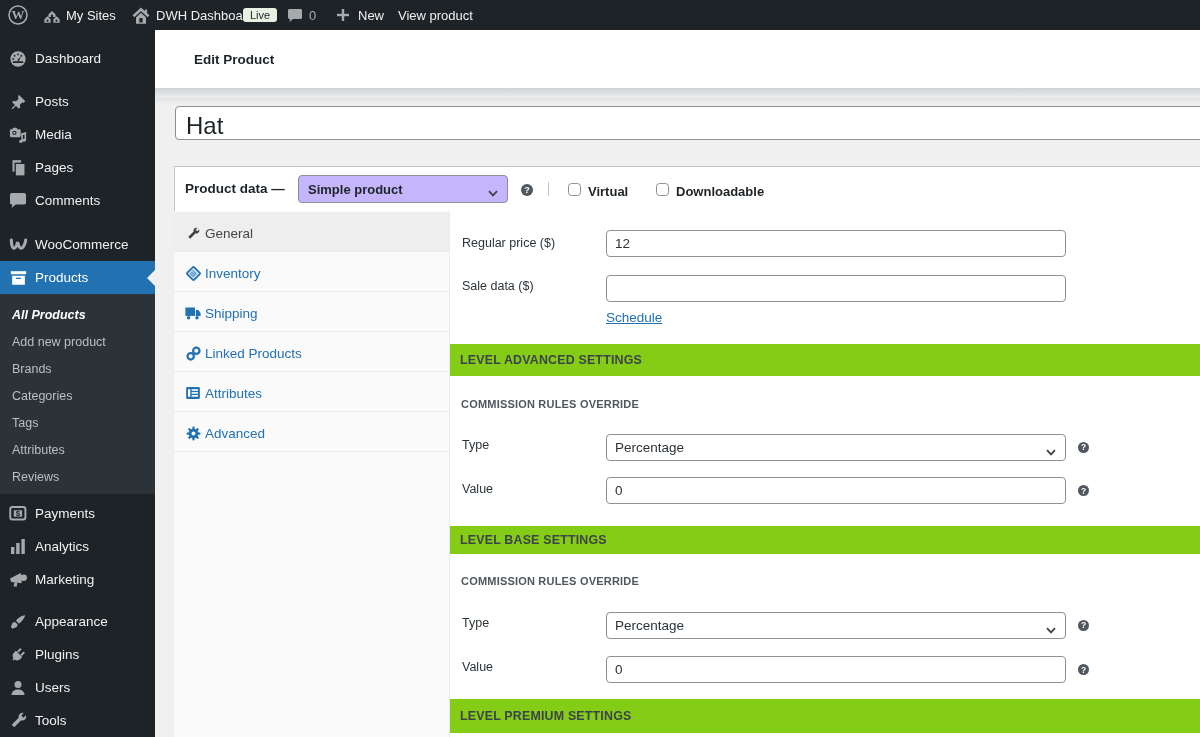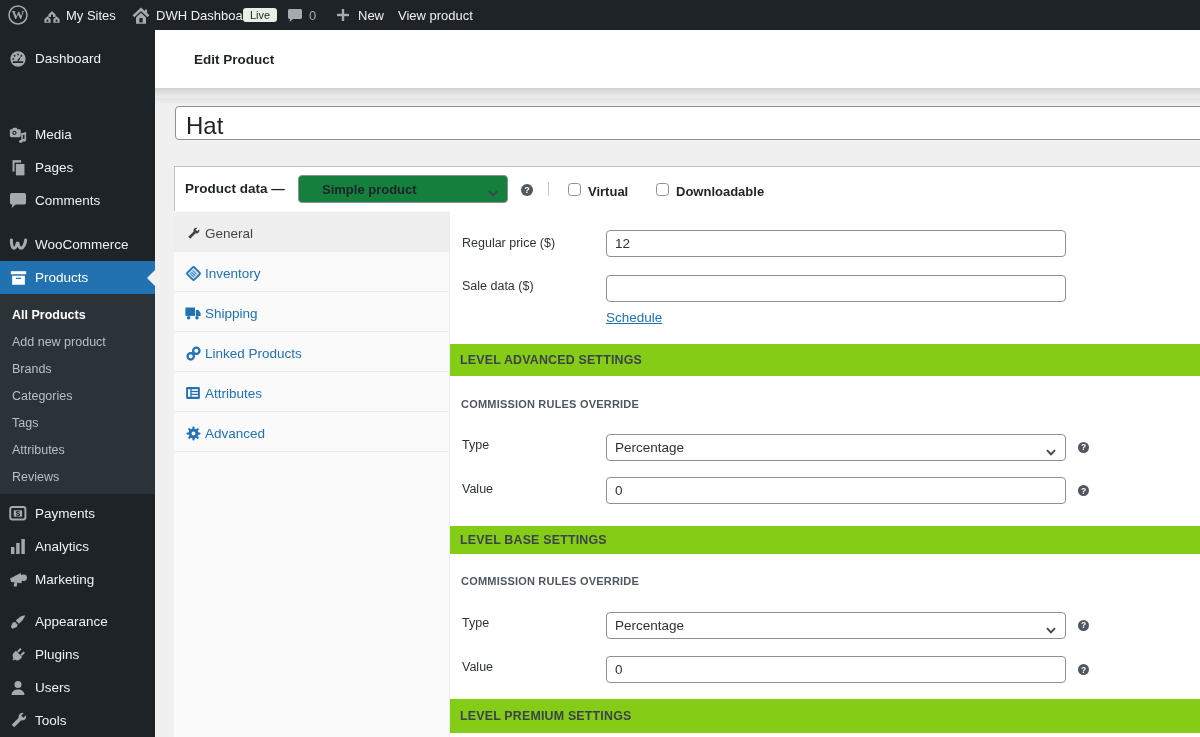--- a/index.html
+++ b/index.html
@@ -28,21 +28,21 @@
 #band { position:absolute; left:155px; top:30px; width:1045px; height:68px; background:#fff; }
 #band h1 { position:absolute; left:39px; top:0; height:58px; display:flex; align-items:center; font-size:13.5px; font-weight:bold; color:#1d2327; }
 #bandshadow { position:absolute; left:155px; top:88px; width:1045px; height:16px; background:linear-gradient(rgba(110,115,125,.32), rgba(110,115,125,0)); }
 
 #title-input { position:absolute; left:175px; top:106px; width:1040px; height:34px; background:#fff; border:1px solid #8c8f94; border-radius:4px; font-size:24px; color:#1d2327; line-height:38px; padding-left:10px; }
 
 #panel { position:absolute; left:174px; top:166px; width:1046px; height:600px; background:#fff; border:1px solid #c3c4c7; }
 
 
 #pd-label { position:absolute; left:185px; top:166px; height:45px; display:flex; align-items:center; font-weight:bold; font-size:13.5px; color:#1d2327; }
-.selbox { position:absolute; background:#15803d; border:1px solid #8c8f94; border-radius:4px; font-size:13px; color:#1d2327; display:flex; align-items:center; padding-left:23px; }
+.selbox { position:absolute; background:#c4b5fd; border:1px solid #8c8f94; border-radius:4px; font-size:13px; color:#1d2327; display:flex; align-items:center; padding-left:9px; }
 .selbox .chev { position:absolute; right:9px; top:50%; margin-top:-4px; }
 #ptype { left:298px; top:175px; width:210px; height:28px; font-weight:bold; }
 .helpc { position:absolute; width:11px; height:11px; border-radius:50%; background:#50575e; color:#fff; font-size:8.5px; font-weight:bold; display:flex; align-items:center; justify-content:center; }
 #pipe { position:absolute; left:548px; top:182px; width:1px; height:14px; background:#c3c4c7; }
 .cb { position:absolute; width:13px; height:13px; background:#fff; border:1px solid #8c8f94; border-radius:3.5px; }
 .cblab { position:absolute; font-size:13px; font-weight:bold; color:#1d2327; }
 
 
 #tabs { position:absolute; left:174px; top:211px; width:276px; height:555px; background:#fafafa; border-right:1px solid #ebebeb; }
 .tab { position:absolute; left:0; width:275px; height:40px; padding-top:3px; border-bottom:1px solid #ececec; display:flex; align-items:center; color:#2271b1; font-size:13.5px; }
@@ -114,20 +114,28 @@
               <circle cx="4.6" cy="10" r="1"></circle>
               <circle cx="6.2" cy="6.4" r="1"></circle>
               <circle cx="10" cy="4.9" r="1"></circle>
               <circle cx="13.8" cy="6.4" r="1"></circle>
               <path d="M9.1 11.5 L13.6 6.8 L10.9 12.6 Z"></path>
               <rect x="4" y="12.6" width="12" height="1.8" rx=".9"></rect>
             </g>
           </svg>
         </span>
         <span class="tx">Dashboard</span>
+      </div>
+    <div class="mi" style="top:56px;">
+        <span class="ic">
+          <svg width="17" height="17" viewBox="0 0 20 20" fill="#a7aaad">
+            <path d="M10.4 2l7.6 7.6-2.2 2.1-1-.9-3.2 3.1.3 3.3-1.5 1.4-3.5-3.5L3 19l-1.1-1 3.9-3.9L2.4 10.7 3.8 9.3l3.4.3 3.1-3.2-1-1z"></path>
+          </svg>
+        </span>
+        <span class="tx">Posts</span>
       </div>
     <div class="mi" style="top:122px;">
         <span class="ic">
           <svg width="17" height="18" viewBox="0 0 18 19" fill="#a7aaad">
             <rect x="2" y="0.5" width="10.5" height="13.5" stroke="#1d2327" stroke-width="1.4"></rect>
             <rect x="5.5" y="4.5" width="10.5" height="13.5" stroke="#1d2327" stroke-width="1.4"></rect>
           </svg>
         </span>
         <span class="tx">Pages</span>
       </div>
@@ -168,21 +176,21 @@
     <div class="mi cur" style="top:232px;">
         <span class="ic">
           <svg width="17" height="16" viewBox="0 0 20 18" fill="#fff">
             <rect x="1" y="1" width="18" height="3.6"></rect>
             <path d="M2.5 6.4h15V17h-15zM7 8.6v1.6h6V8.6z"></path>
           </svg>
         </span>
         <span class="tx">Products</span>
       </div>
     <div id="submenu">
-      <div class="smi cur" style="top:7px;">All Products</div>
+      <div class="smi cur" style="top:7px;font-style:italic;">All Products</div>
       <div class="smi" style="top:34px;">Add new product</div>
       <div class="smi" style="top:61px;">Brands</div>
       <div class="smi" style="top:88px;">Categories</div>
       <div class="smi" style="top:115px;">Tags</div>
       <div class="smi" style="top:142px;">Attributes</div>
       <div class="smi" style="top:169px;">Reviews</div>
     </div>
     <div class="mi" style="top:468px;">
         <span class="ic">
           <svg width="18" height="15" viewBox="0 0 20 17">

